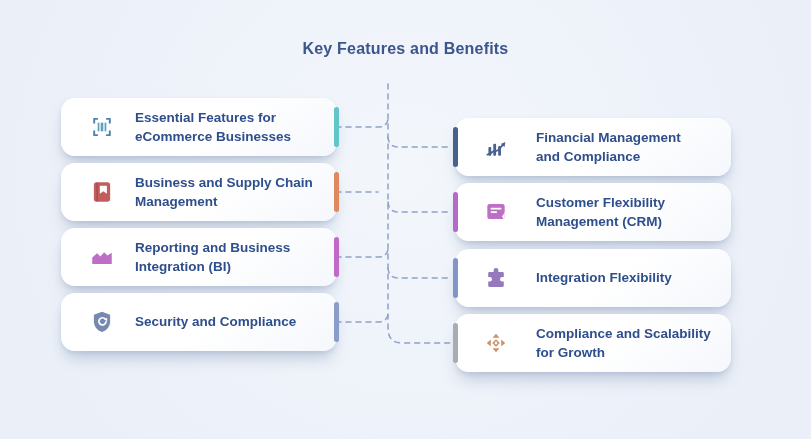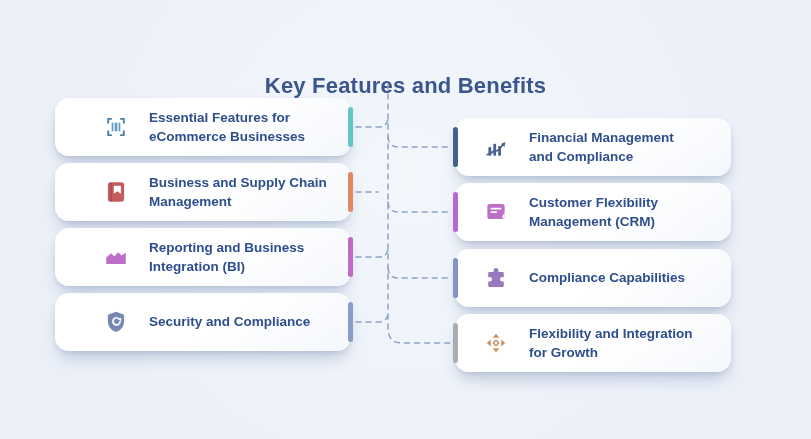--- a/index.html
+++ b/index.html
@@ -6,36 +6,35 @@
   body{font-family:"Liberation Sans", sans-serif;}
   .canvas{
     position:relative;
     width:811px;height:439px;
     background:radial-gradient(circle at 50% 40%, #f3f7fc 0%, #edf1f9 60%, #eaeff8 100%);
     overflow:hidden;
   }
   .page-title{
     position:absolute;top:40px;left:0;width:100%;
     text-align:center;
-    font-size:22px;font-weight:700;
+    font-size:16px;font-weight:700;
     color:#3a568c;
     letter-spacing:0.2px;
-    margin-top:33px;
   }
   .connectors{position:absolute;top:0;left:0;}
   .card{
     position:absolute;
     width:276px;height:58px;
     background:linear-gradient(145deg,#ffffff 55%,#f4f7fc 100%);
     border-radius:14px;
     box-shadow:0 10px 16px -4px rgba(122,143,176,0.45), 0 2px 4px rgba(122,143,176,0.18);
     display:flex;align-items:center;
   }
-  .card.left{left:55px;padding-left:20px;}
-  .card.right{left:455px;}
+  .card.left{left:61px;}
+  .card.right{left:455px;gap:7px;}
   .icon{
     width:30px;height:30px;
     margin-left:26px;
     flex:0 0 auto;
     display:flex;align-items:center;justify-content:center;
   }
   .icon svg{width:26px;height:26px;display:block;}
   .label{
     margin-left:18px;
     max-width:196px;
@@ -162,34 +161,34 @@
 Management (CRM)</span>
     <span class="accent" style="background: rgb(180, 105, 203);"></span>
   </div>
 
   <div class="card right" style="top:249px">
     <span class="icon">
       <svg viewBox="0 0 24 24">
         <path d="M9.8,4.9 a2.2,2.2 0 0 1 4.4,0 V6.5 H18 a1.2,1.2 0 0 1 1.2,1.2 V11 h-1.4 a2.1,2.1 0 0 0 0,4.2 h1.4 V19 a1.2,1.2 0 0 1 -1.2,1.2 H6 A1.2,1.2 0 0 1 4.8,19 V15.2 h1.4 a2.1,2.1 0 0 0 0,-4.2 H4.8 V7.7 A1.2,1.2 0 0 1 6,6.5 h3.8 Z" fill="#9678BE"></path>
       </svg>
     </span>
-    <span class="label">Compliance Capabilities</span>
+    <span class="label">Integration Flexibility</span>
     <span class="accent" style="background: rgb(130, 149, 198);"></span>
   </div>
 
   <div class="card right" style="top:314px">
     <span class="icon">
       <svg viewBox="0 0 24 24">
         <g fill="#CE9166">
           <polygon points="12,3.5 8.8,7.2 15.2,7.2"></polygon>
           <polygon points="12,20.5 8.8,16.8 15.2,16.8"></polygon>
           <polygon points="3.5,12 7.2,8.8 7.2,15.2"></polygon>
           <polygon points="20.5,12 16.8,8.8 16.8,15.2"></polygon>
         </g>
         <rect x="10.2" y="10.2" width="3.6" height="3.6" fill="none" stroke="#CE9166" stroke-width="1.4" transform="rotate(45 12 12)"></rect>
       </svg>
     </span>
-    <span class="label">Flexibility and Integration
+    <span class="label">Compliance and Scalability
 for Growth</span>
     <span class="accent" style="background: rgb(169, 172, 178);"></span>
   </div>
 
 </div>
 
 </body></html>

